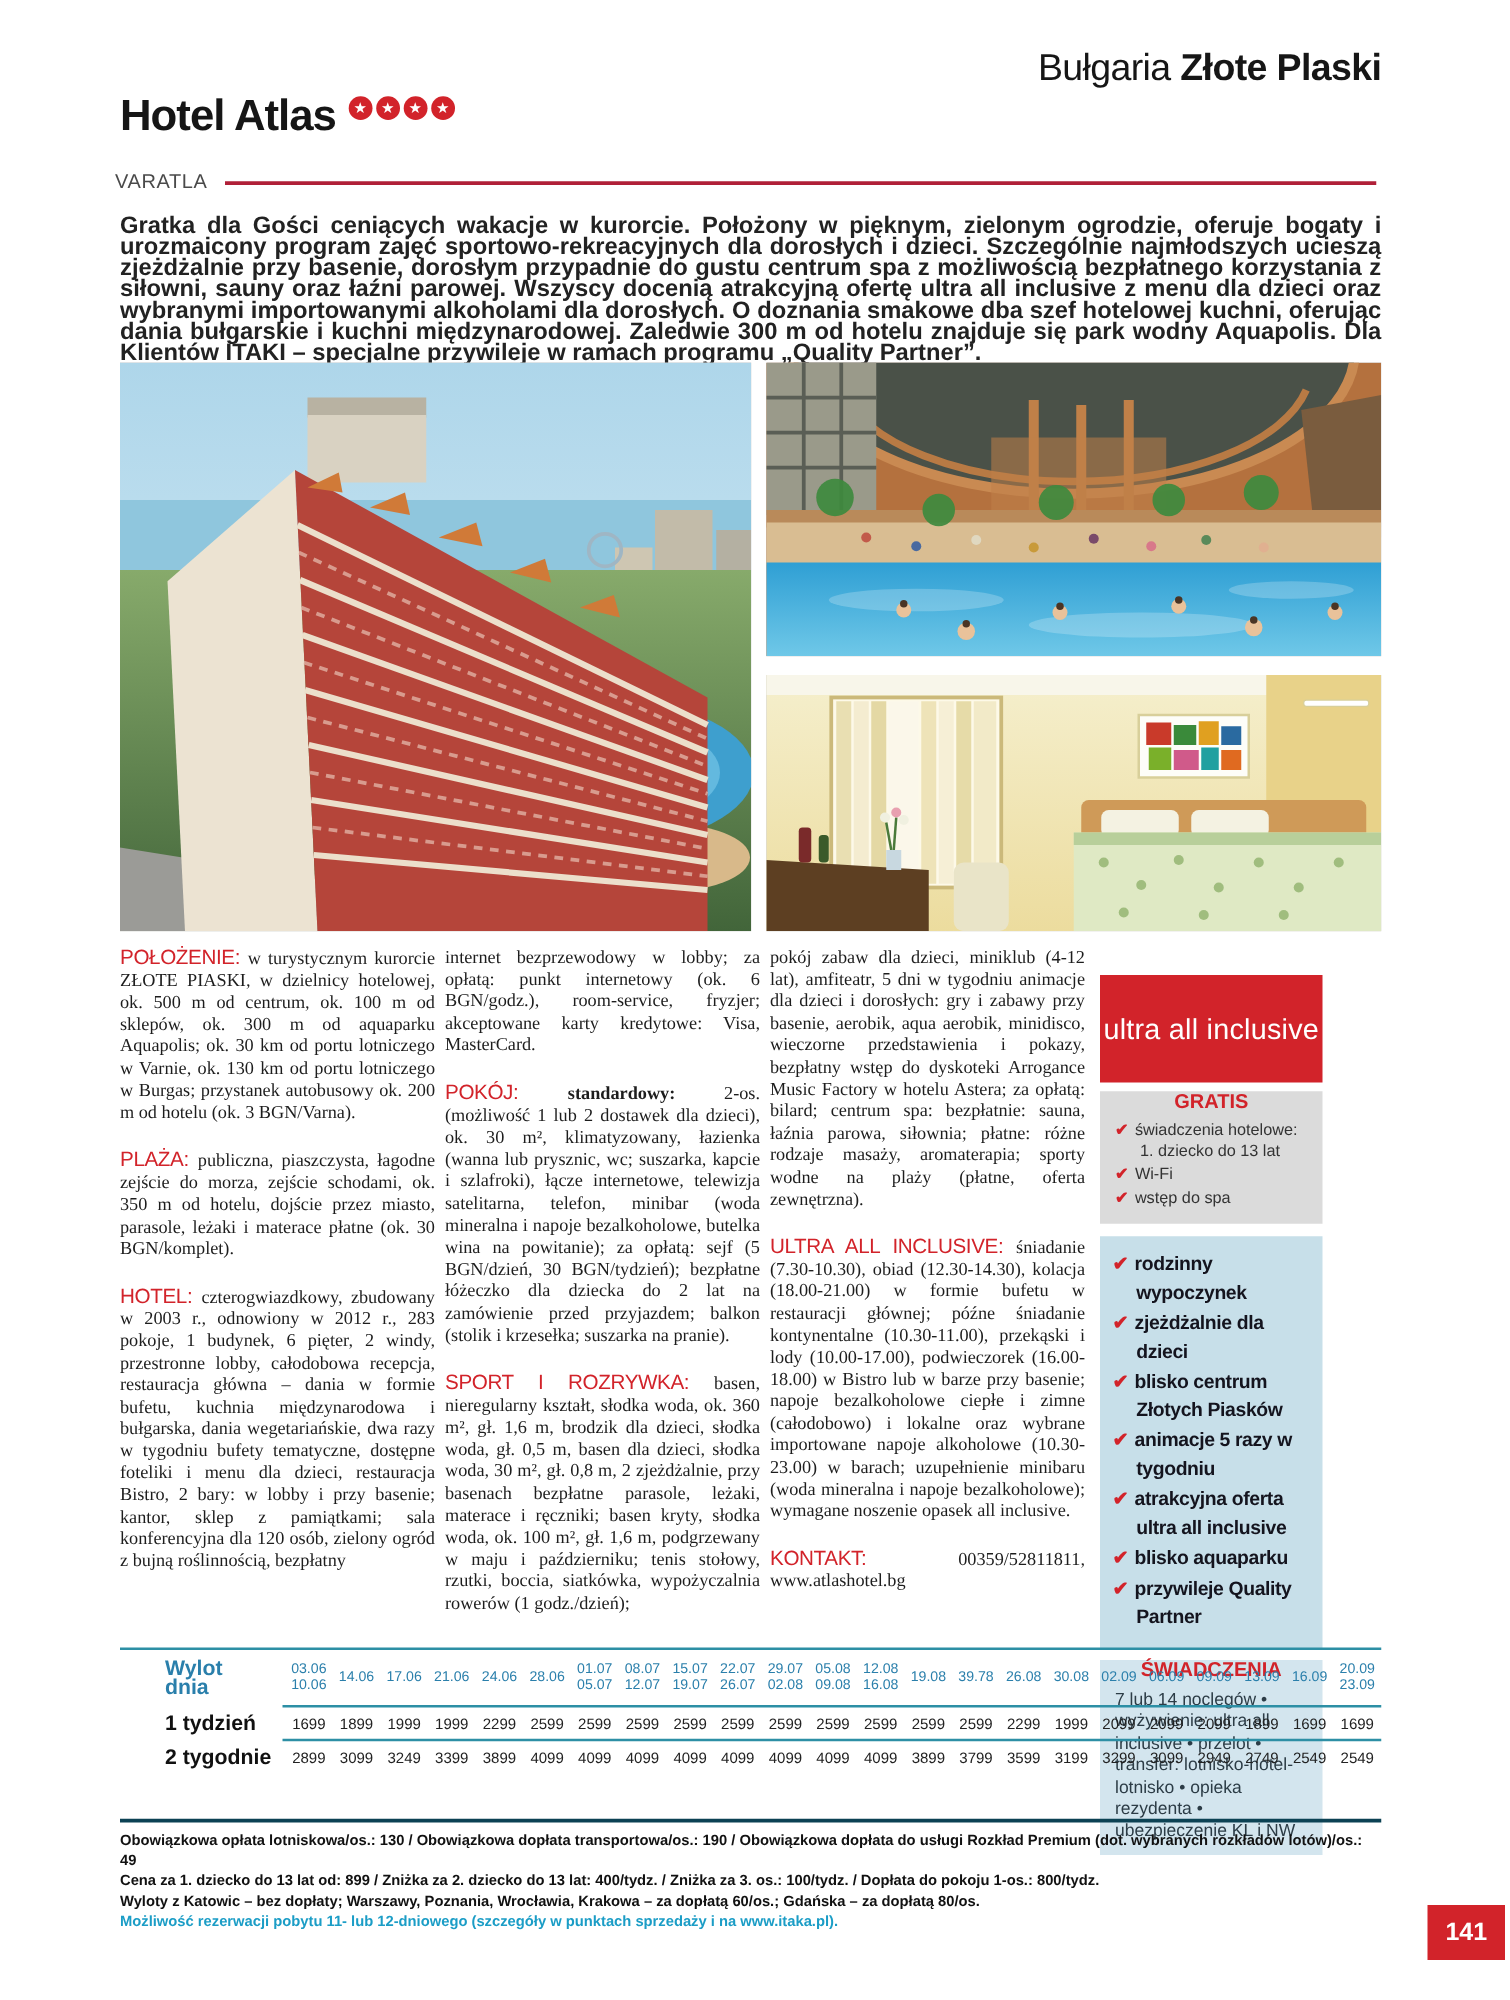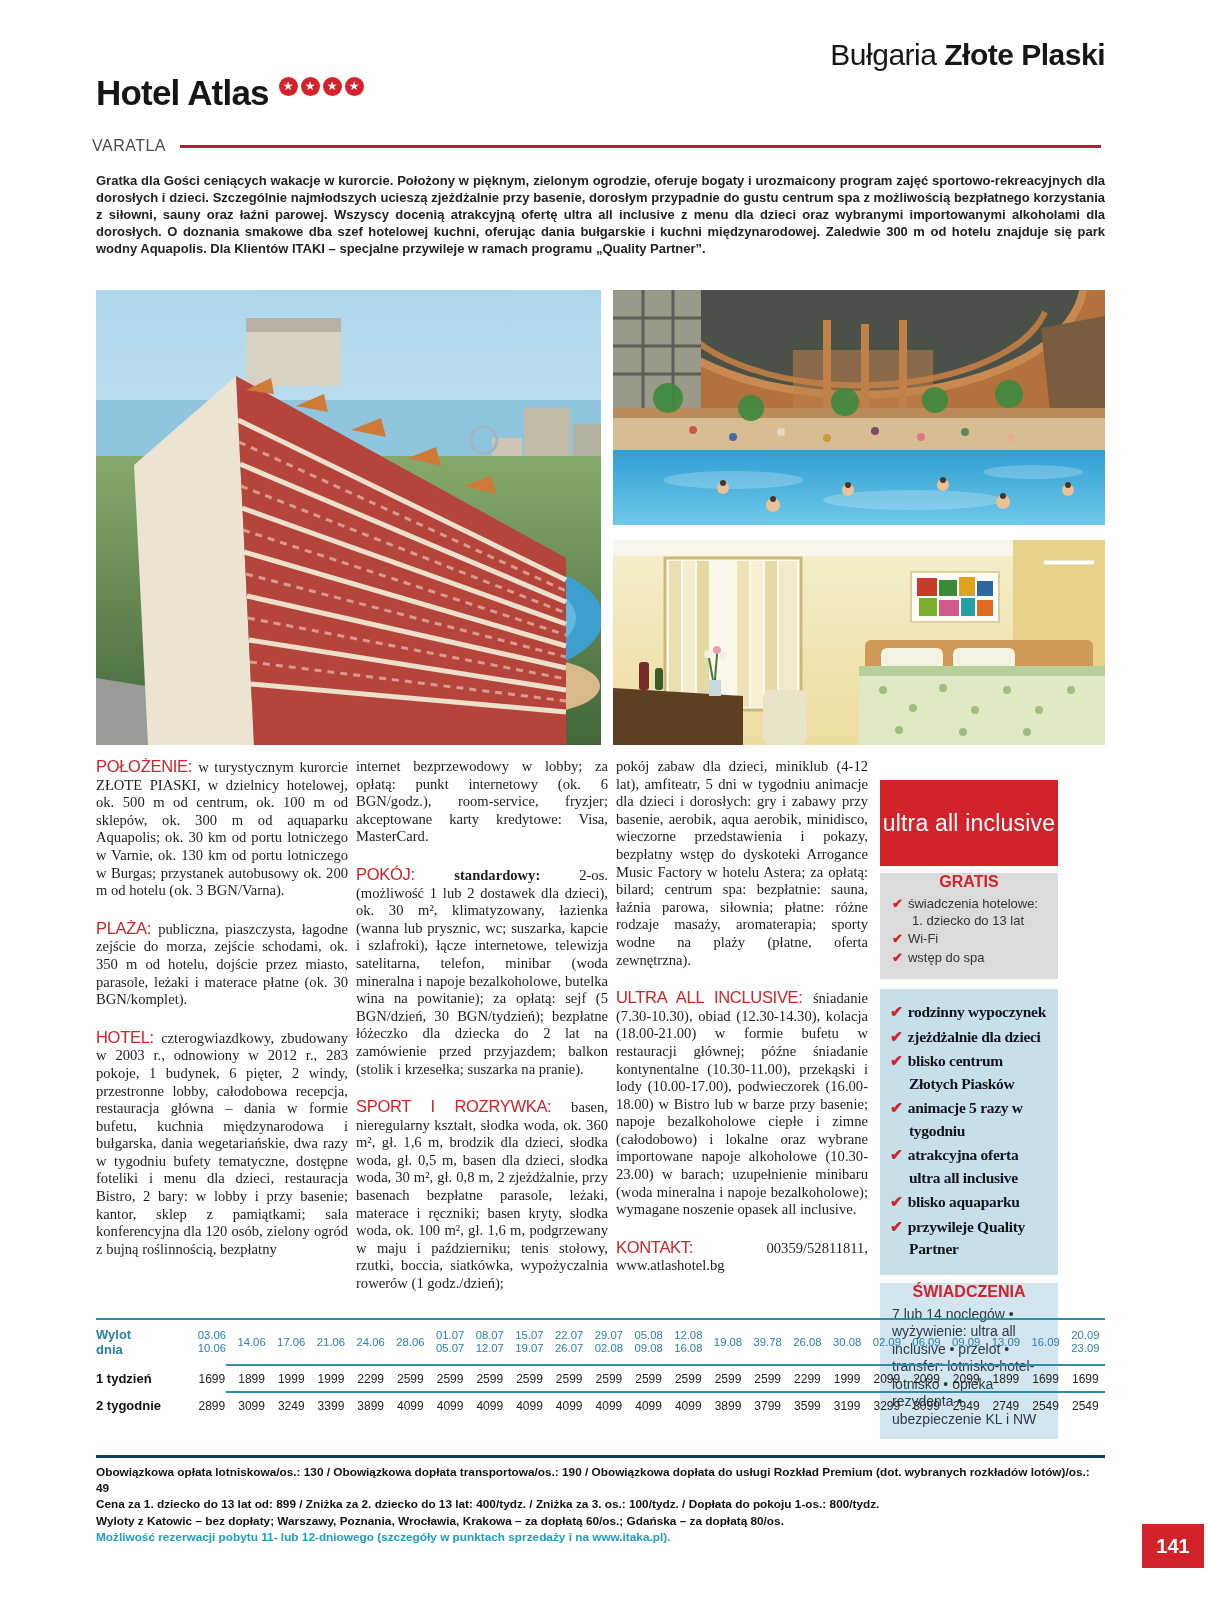--- a/index.html
+++ b/index.html
@@ -13,21 +13,21 @@
   .hotel-title{position:absolute;top:74px;left:96px;display:flex;align-items:flex-start;gap:10px;}
   .hotel-name{font-size:35px;font-weight:700;letter-spacing:-.8px;line-height:38px;}
   .stars{display:flex;gap:3px;margin-top:3px;}
   .star{width:19px;height:19px;border-radius:50%;background:var(--accent,#d2232a);color:#fff;
         font-size:12px;line-height:19px;text-align:center;}
   .code-row{position:absolute;top:137px;left:92px;width:1009px;display:flex;align-items:center;gap:14px;}
   .code{font-size:16px;color:#4a4a4a;letter-spacing:.5px;}
   .code-rule{flex:1;height:3px;background:var(--title_rule,#b02038);}
 
   .intro{position:absolute;top:172px;left:96px;width:1009px;
-         font-size:13px;font-weight:700;line-height:17px;color:#222;text-align:justify;}
+         font-size:19px;font-weight:700;line-height:17px;color:#222;text-align:justify;}
 
   
   .photo{position:absolute;overflow:hidden;background:#ccc;}
   .photo svg{display:block;width:100%;height:100%;}
   #photo-hotel{top:290px;left:96px;width:505px;height:455px;}
   #photo-pool{top:290px;left:613px;width:492px;height:235px;}
   #photo-room{top:540px;left:613px;width:492px;height:205px;}
 
   
   .textcol{position:absolute;top:758px;width:252px;font-family:"Liberation Serif",serif;
@@ -41,33 +41,33 @@
   
   .sidebar{position:absolute;top:780px;left:880px;width:178px;}
   .banner{background:var(--accent,#d2232a);color:#fff;height:86px;display:flex;
           align-items:center;justify-content:center;font-size:23px;letter-spacing:.2px;}
   .sbox{padding:0 12px 11px;box-sizing:border-box;}
   .gratis{background:var(--gray_box,#dbdbdb);margin-top:7px;}
   .box-title{color:var(--accent,#d2232a);font-weight:700;text-align:center;font-size:16px;margin:0 0 5px 0;}
   ul.clist{margin:0;padding:0;list-style:none;}
   .gratis .clist li{font-size:13px;color:#333;line-height:16.5px;padding-left:20px;text-indent:-20px;margin:2px 0;}
   .check{color:var(--accent,#d2232a);font-weight:700;margin-right:5px;}
-  .features{background:var(--blue_box,#c7dfe9);margin-top:10px;padding:12px 6px 12px 10px;font-family:Liberation Serif, serif;}
+  .features{background:var(--blue_box,#c7dfe9);margin-top:10px;padding:12px 6px 12px 10px;}
   .features .clist li{font-size:15.5px;font-weight:700;color:#14141e;line-height:22.5px;
           padding-left:19px;text-indent:-19px;margin-bottom:2px;letter-spacing:-.3px;}
   .services{background:var(--services_box,#d3e5ee);margin-top:8px;}
   .services-text{font-size:14px;color:#2c3c46;line-height:17.5px;margin:0;}
 
   
   .price{position:absolute;top:1318px;left:96px;width:1009px;}
   .price-title{text-align:center;font-weight:700;font-size:15.5px;color:#111;margin:0 0 9px 0;}
   .ptable{border-top:2px solid var(--teal,#2d8fa5);}
   .prow{display:flex;align-items:center;}
   .prow.head{padding:7px 0;}
-  .plabel{width:96px;flex:none;font-weight:700;font-size:13px;color:#111;}
+  .plabel{width:96px;flex:none;font-weight:700;font-size:17px;color:#111;margin-left:36px;}
   .prow.head .plabel{color:var(--blue,#2a7fab);line-height:15px;}
   .pcell{flex:1;text-align:center;font-size:12px;color:#222;}
   .prow.head .pcell{color:var(--blue,#2a7fab);font-size:11.3px;line-height:13px;font-weight:400;}
   .prow.data{height:25px;}
   .sepline{height:2px;background:var(--teal,#2d8fa5);margin-left:130px;}
 
   
   .footer{position:absolute;top:1455px;left:96px;width:1009px;
           border-top:3px solid var(--dark_rule,#0c4254);padding-top:7px;}
   .fnote{font-size:11.8px;font-weight:700;color:#111;line-height:15.5px;margin:0 0 1px 0;}

